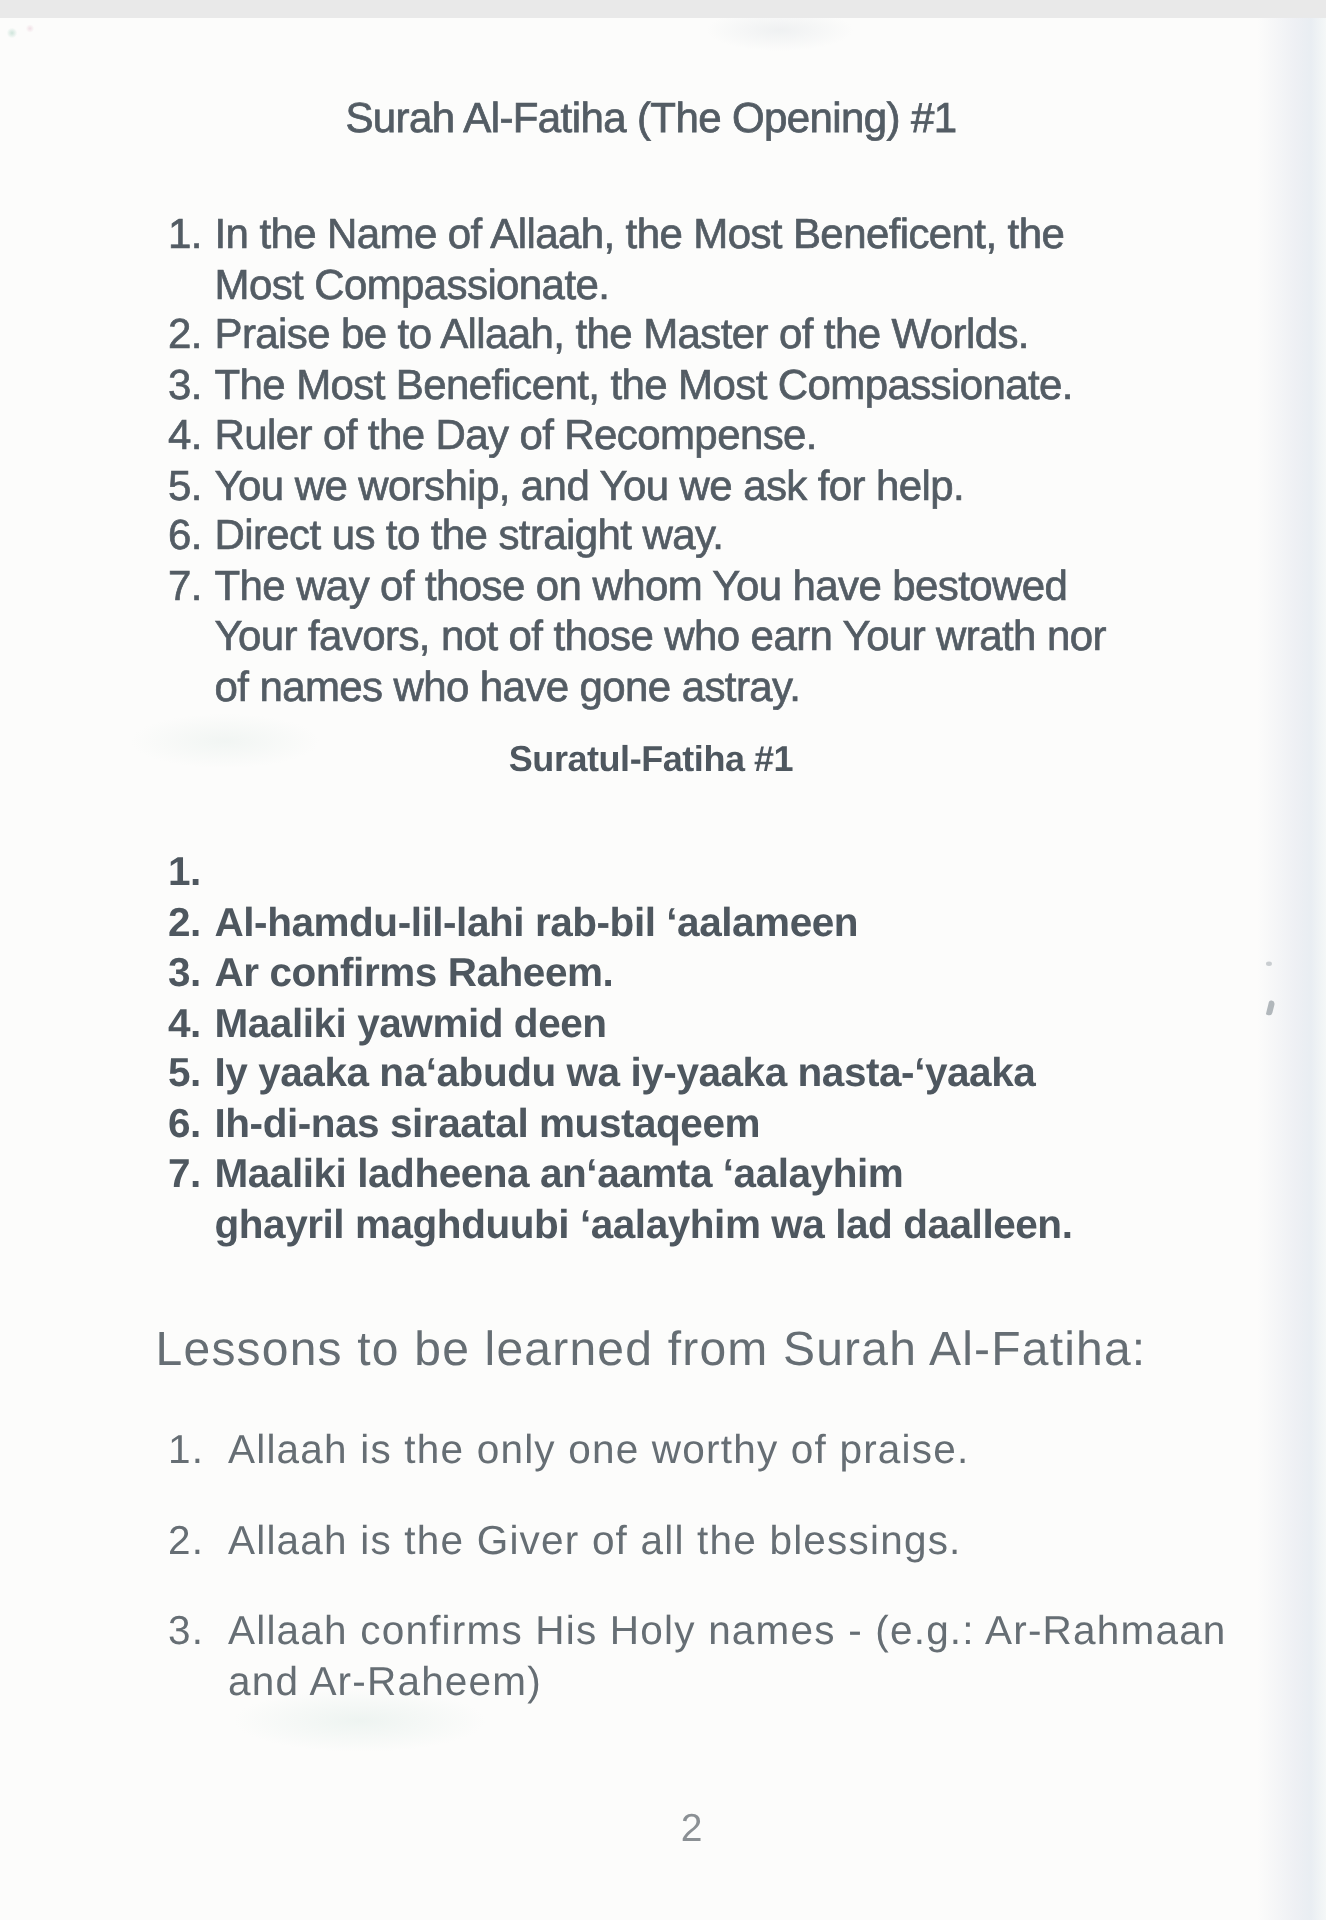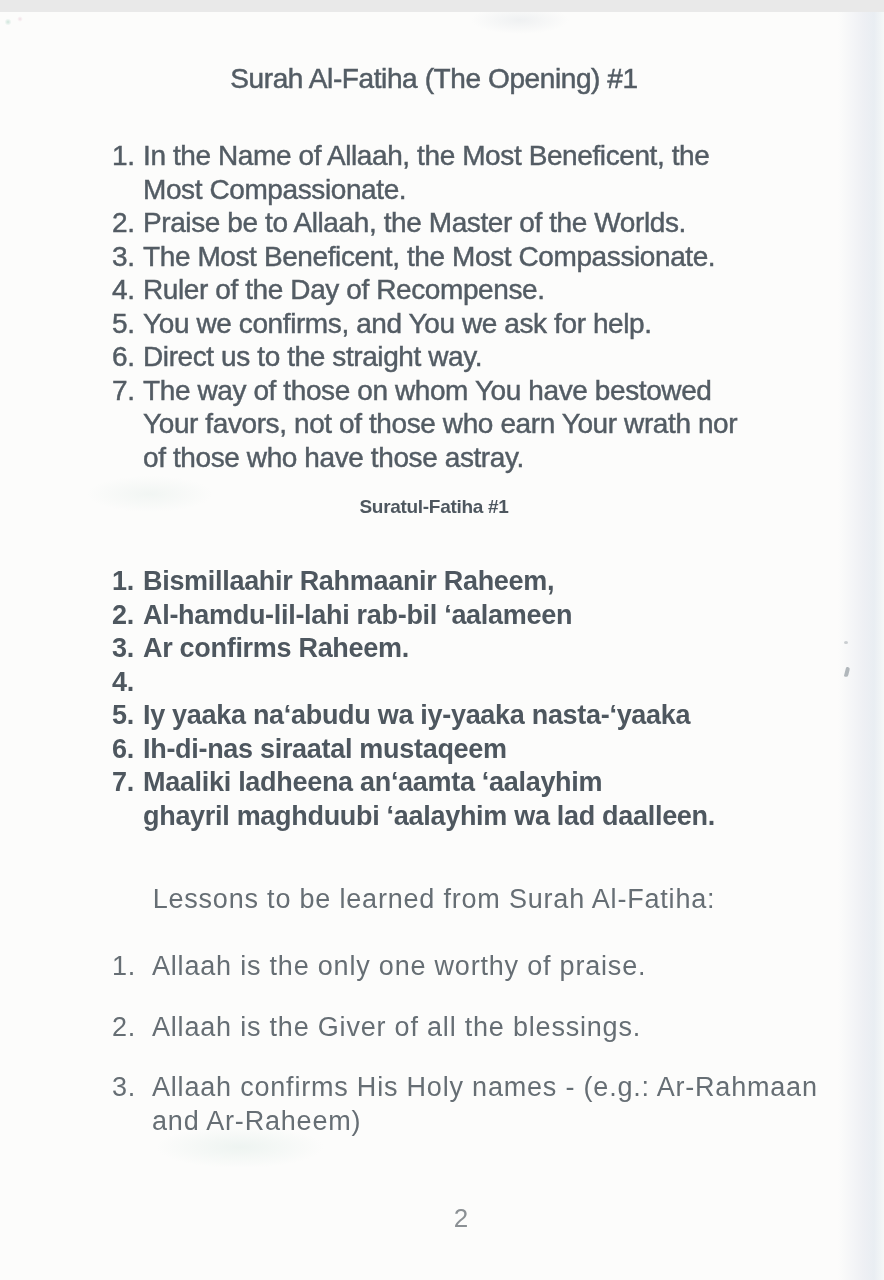--- a/index.html
+++ b/index.html
@@ -68,29 +68,29 @@
   }
   .title-1 {
     top: 50px;
     font-size: 28px;
     line-height: 34px;
     letter-spacing: -0.4px;
     -webkit-text-stroke: 0.5px #535c64;
   }
   .title-2 {
     top: 478px;
-    font-size: 19px;
+    font-size: 24px;
     line-height: 34px;
     font-weight: bold;
     letter-spacing: -0.3px;
     color: #4e575f;
   }
   .title-3 {
     top: 870px;
-    font-size: 27px;
+    font-size: 32px;
     line-height: 34px;
     letter-spacing: 0.8px;
     color: #666e74;
   }
 
   .num-list {
     position: absolute;
     left: 112px;
     right: 56px;
   }
@@ -160,51 +160,51 @@
     <div class="item">
       <span class="num">3.</span>
       <span class="txt">The Most Beneficent, the Most Compassionate.</span>
     </div>
     <div class="item">
       <span class="num">4.</span>
       <span class="txt">Ruler of the Day of Recompense.</span>
     </div>
     <div class="item">
       <span class="num">5.</span>
-      <span class="txt">You we confirms, and You we ask for help.</span>
+      <span class="txt">You we worship, and You we ask for help.</span>
     </div>
     <div class="item">
       <span class="num">6.</span>
       <span class="txt">Direct us to the straight way.</span>
     </div>
     <div class="item">
       <span class="num">7.</span>
       <span class="txt">The way of those on whom You have bestowed
 Your favors, not of those who earn Your wrath nor
-of those who have those astray.</span>
+of names who have gone astray.</span>
     </div>
   </div>
 
   <div class="sec-title title-2">Suratul-Fatiha #1</div>
 
   <div class="num-list list-2">
     <div class="item">
       <span class="num">1.</span>
-      <span class="txt">Bismillaahir Rahmaanir Raheem,</span>
     </div>
     <div class="item">
       <span class="num">2.</span>
       <span class="txt">Al-hamdu-lil-lahi rab-bil ‘aalameen</span>
     </div>
     <div class="item">
       <span class="num">3.</span>
       <span class="txt">Ar confirms Raheem.</span>
     </div>
     <div class="item">
       <span class="num">4.</span>
+      <span class="txt">Maaliki yawmid deen</span>
     </div>
     <div class="item">
       <span class="num">5.</span>
       <span class="txt">Iy yaaka na‘abudu wa iy-yaaka nasta-‘yaaka</span>
     </div>
     <div class="item">
       <span class="num">6.</span>
       <span class="txt">Ih-di-nas siraatal mustaqeem</span>
     </div>
     <div class="item">

